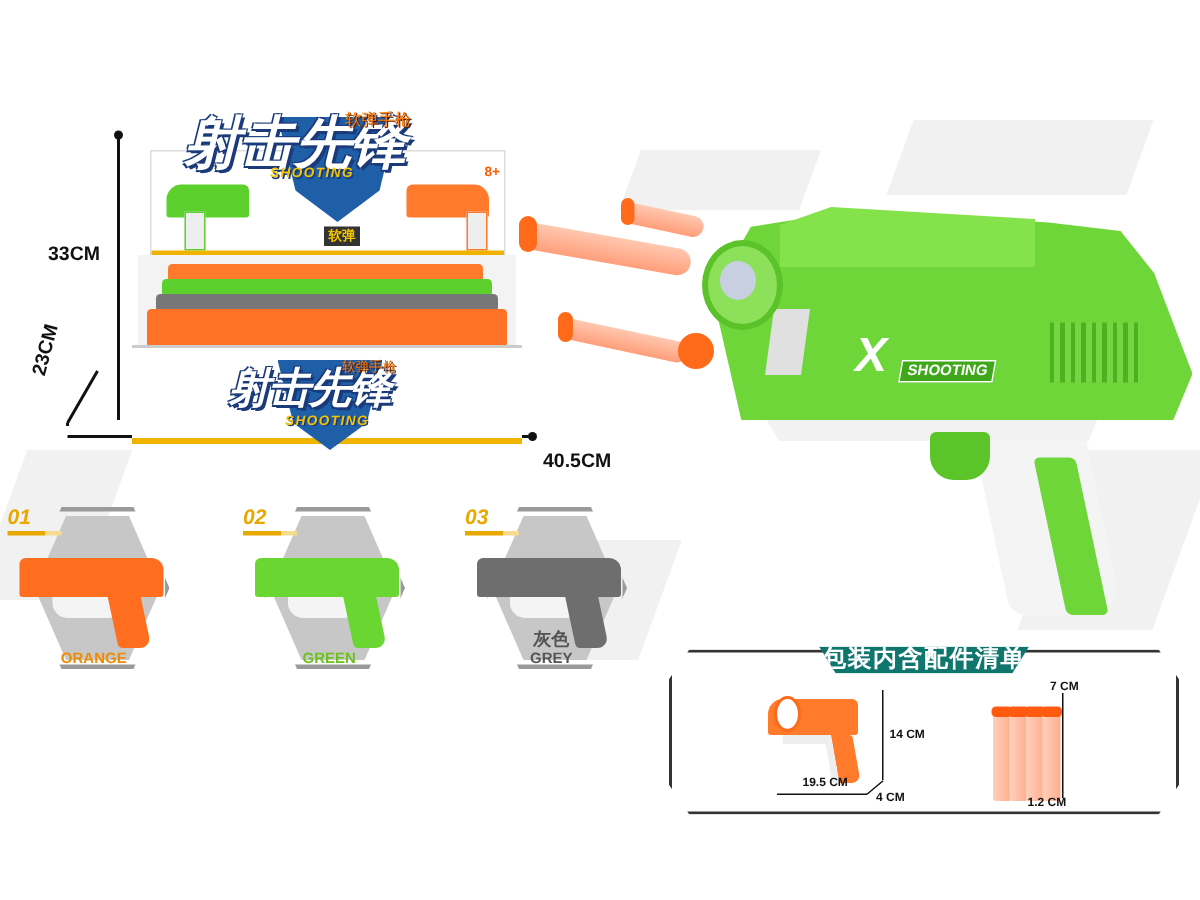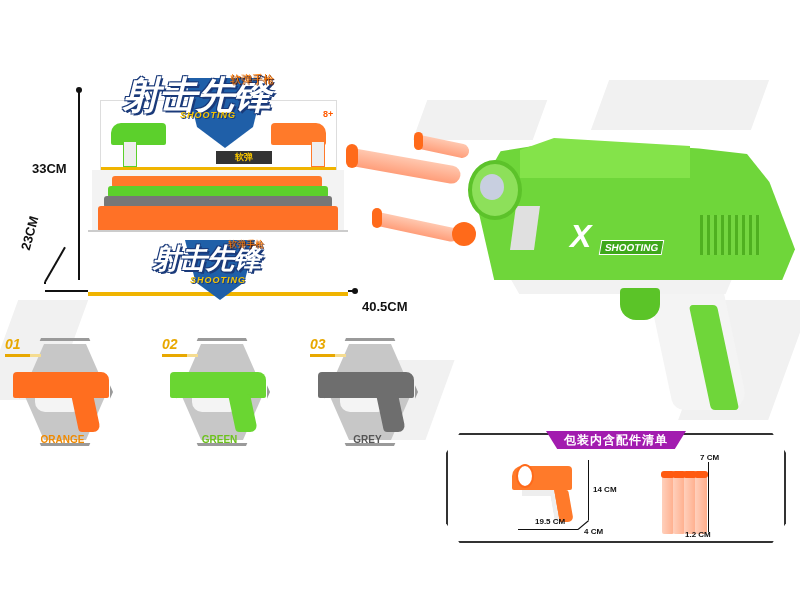--- a/index.html
+++ b/index.html
@@ -43,21 +43,21 @@
   .gun-gripgreen{position:absolute;left:700px;top:305px;width:28px;height:105px;background:#6fd63a;transform:skewX(12deg);border-radius:4px;}
   .gun-trigger{position:absolute;left:620px;top:288px;width:40px;height:32px;background:#5bc428;border-radius:4px 4px 16px 16px;}
   .gun-vent{position:absolute;left:700px;top:215px;width:60px;height:40px;background:repeating-linear-gradient(90deg,#4fb020 0 3px,#74d640 3px 7px);}
   .gun-panel{position:absolute;left:510px;top:206px;width:30px;height:44px;background:#e0e0e0;clip-path:polygon(20% 0,100% 0,80% 100%,0 100%);}
   .gun-x{position:absolute;left:570px;top:220px;font-weight:bold;font-style:italic;color:#fff;font-size:32px;line-height:32px;}
   .gun-shooting{position:absolute;left:600px;top:240px;font-weight:bold;color:#fff;font-size:10px;background:#3ea81a;padding:1px 4px;border:1px solid #fff;transform:skewX(-10deg);}
   .dart{position:absolute;height:18px;border-radius:0 9px 9px 0;background:linear-gradient(#ffc8b0,#ff9e7a);transform-origin:left center;}
   .dart-tip{position:absolute;width:12px;height:24px;background:#ff6a1a;border-radius:6px;}
   
   .acc{position:absolute;left:446px;top:433px;width:340px;height:110px;border:2px solid #333;clip-path:polygon(4% 0,96% 0,100% 18%,100% 82%,96% 100%,4% 100%,0 82%,0 18%);box-sizing:border-box;background:#fff;}
-  .acc-title{position:absolute;left:546px;top:431px;width:140px;height:18px;background:#a21caf;color:#fff;font-weight:bold;font-size:12px;text-align:center;line-height:18px;clip-path:polygon(0 0,100% 0,92% 100%,8% 100%);letter-spacing:1px;}
+  .acc-title{position:absolute;left:546px;top:431px;width:140px;height:18px;background:#0f766e;color:#fff;font-weight:bold;font-size:16px;text-align:center;line-height:18px;clip-path:polygon(0 0,100% 0,92% 100%,8% 100%);letter-spacing:1px;}
   .acc-gun{position:absolute;left:512px;top:466px;width:60px;height:24px;background:#ff7a2a;border-radius:10px 4px 2px 2px;}
   .acc-gunwhite{position:absolute;left:522px;top:486px;width:38px;height:10px;background:#eee;}
   .acc-grip{position:absolute;left:552px;top:490px;width:14px;height:32px;background:#ff7a2a;transform:skewX(10deg);border-radius:2px 2px 6px 2px;border-left:5px solid #eee;}
   .acc-muzzle{position:absolute;left:516px;top:464px;width:14px;height:20px;border-radius:50%;background:#fff;border:2px solid #ff6a1a;}
   .acc-dart{position:absolute;top:476px;width:12px;height:58px;background:linear-gradient(90deg,#ffd0bc,#ffae8c);border-radius:2px;}
   .acc-dart::before{content:"";position:absolute;left:-1px;top:-5px;width:14px;height:7px;background:#ff5a10;border-radius:3px;}
   .smalltxt{position:absolute;font-weight:bold;font-size:8px;color:#111;}
 </style>
 </head>
 <body>
@@ -81,21 +81,21 @@
   <div class="dimtxt" style="left:18px;top:248px;transform:rotate(-75deg);transform-origin:left top;">23CM</div>
   <div class="dimtxt" style="left:362px;top:299px;">40.5CM</div>
 
   <div class="box">
     <div class="box-back">
       <div class="abs" style="left:10px;top:22px;width:55px;height:22px;background:#5cd02c;border-radius:10px 4px 2px 2px;"></div>
       <div class="abs" style="left:22px;top:40px;width:12px;height:24px;background:#eee;border:1px solid #5cd02c;"></div>
       <div class="abs" style="left:170px;top:22px;width:55px;height:22px;background:#ff7a2a;border-radius:4px 10px 2px 2px;"></div>
       <div class="abs" style="left:210px;top:40px;width:12px;height:24px;background:#eee;border:1px solid #ff7a2a;"></div>
       <div class="abs" style="left:222px;top:8px;font-size:9px;font-weight:bold;color:#ff5a00;">8+</div>
-      <div class="abs" style="left:115px;top:50px;font-size:9px;font-weight:bold;color:#f5c400;background:#333;padding:0 19px;">软弹</div>
+      <div class="abs" style="left:115px;top:50px;font-size:9px;font-weight:bold;color:#f5c400;background:#333;padding:0 3px;">软弹</div>
       <div class="stripe" style="left:0;top:66px;width:235px;"></div>
     </div>
     <div class="shield" style="left:105px;top:-22px;width:80px;height:70px;"></div>
     <div class="logo-main" style="left:42px;top:-30px;font-size:38px;">射击先锋</div>
     <div class="logo-sub" style="left:150px;top:-28px;">软弹手枪</div>
     <div class="logo-shoot" style="left:100px;top:10px;">SHOOTING</div>
 
     <div class="box-inner">
       <div class="gunrow" style="left:20px;top:6px;width:210px;background:#ff7a2a;"></div>
       <div class="gunrow" style="left:16px;top:16px;width:220px;background:#5cd02c;"></div>
@@ -158,20 +158,21 @@
   <div class="ven" style="color:#6cc21c;">GREEN</div>
 </div>
 <div class="variant" style="left:310px;top:336px;">
   <div class="hexframe"></div>
   <div class="hex"></div>
   <div class="vnum">03</div>
   <div class="vbar"></div>
   <div class="vwhite"></div>
   <div class="vgun" style="background:#6e6e6e;"></div>
   <div class="vgrip" style="background:#6e6e6e;"></div>
+  <div class="vcn" style="color:#555;">灰色</div>
   <div class="ven" style="color:#555;">GREY</div>
 </div>
 
 <div>
   <div class="acc"></div>
   <div class="acc-title">包装内含配件清单</div>
   <div class="acc-gunwhite"></div>
   <div class="acc-gun"></div>
   <div class="acc-grip"></div>
   <div class="acc-muzzle"></div>

